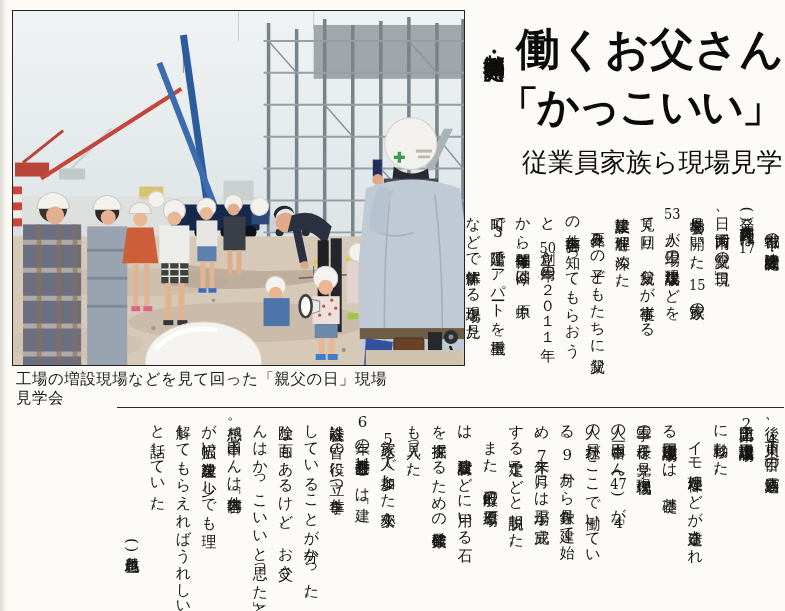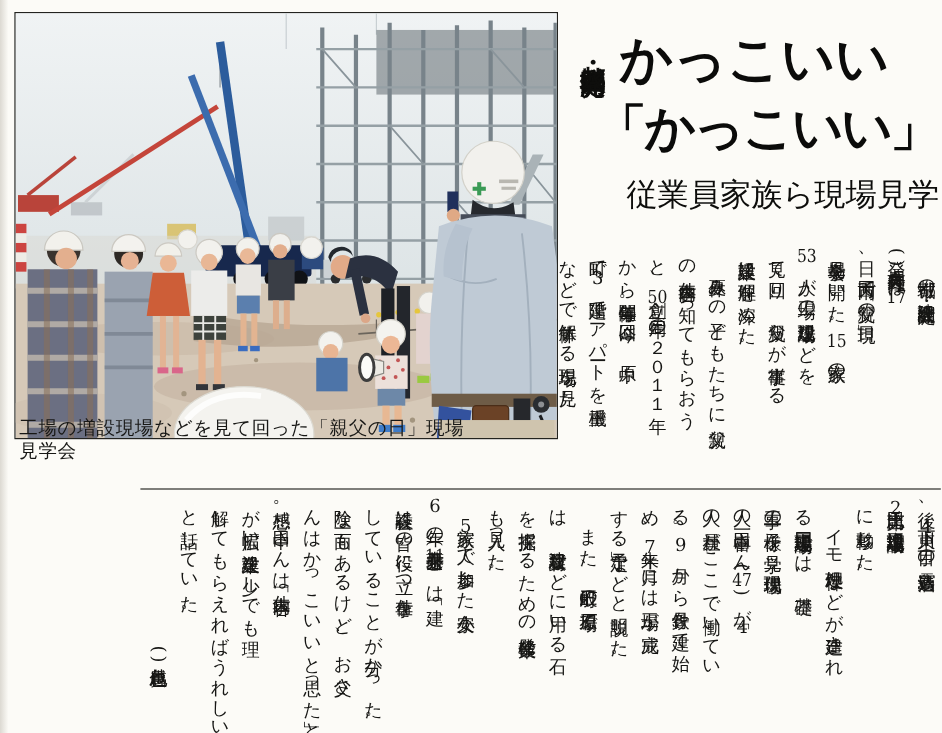--- a/index.html
+++ b/index.html
@@ -3,21 +3,21 @@
 <meta charset="utf-8">
 <style>
   html,body{margin:0;padding:0;background:#e9e7e2;}
   .sheet{position:relative;width:785px;height:611px;background:#fcfbf7;overflow:hidden;
          font-family:"DejaVu Serif",serif;color:#141414;}
   .edge{position:absolute;left:0;top:0;width:7px;height:100%;
         background:linear-gradient(to right,#dcd9d2,rgba(255,255,255,0));}
   .photo{position:absolute;left:12px;top:10px;width:453px;height:356px;margin:0;
          border:1px solid #23231f;box-sizing:border-box;background:#e8ecee;}
   .photo svg{display:block;width:100%;height:100%;}
-  .caption{position:absolute;left:16px;top:348px;width:450px;
+  .caption{position:absolute;left:16px;top:370px;width:450px;
            font-family:"DejaVu Sans",sans-serif;font-size:15.5px;line-height:19px;
            color:#171715;white-space:pre-line;letter-spacing:.5px;}
   .kicker{position:absolute;left:480px;top:38px;height:150px;
           writing-mode:vertical-rl;text-orientation:mixed;
           font-family:"DejaVu Sans",sans-serif;font-weight:bold;font-size:21px;
           letter-spacing:1px;color:#0e0e0c;}
   .h1a{position:absolute;left:516px;top:20px;margin:0;
        font-family:"DejaVu Sans",sans-serif;font-weight:bold;font-size:44px;
        letter-spacing:0px;color:#0b0b0a;white-space:nowrap;}
   .h1b{position:absolute;left:497px;top:79px;margin:0;
@@ -247,21 +247,21 @@
         <ellipse cx="190" cy="352" rx="58" ry="40" fill="#f4f3ef" stroke="#dcdad2"></ellipse>
         <path d="M142,340 q22,-26 62,-20" stroke="#ffffff" stroke-width="5" fill="none" opacity="0.8"></path>
       </g>
     </svg>
   </figure>
 
   <div class="caption">工場の増設現場などを見て回った「親父の日」現場
 見学会</div>
 
   <div class="kicker">都城・大淀開発</div>
-  <h1 class="h1a">かっこいい</h1>
+  <h1 class="h1a">働くお父さん</h1>
   <h1 class="h1b">「かっこいい」</h1>
   <h2 class="h2">従業員家族ら現場見学</h2>
 
   <div class="block1 vtext">　都城市の建設会社・大淀開
 発(堀之内芳久社長)は<span class="tcy">17</span>
 日、同市内で「親父の日」現
 場見学会を開いた。<span class="tcy">15</span>家族の
 <span class="tcy">53</span>人が工場の建設現場などを
 見て回り、父親らが従事する
 建設業に理解を深めた。

